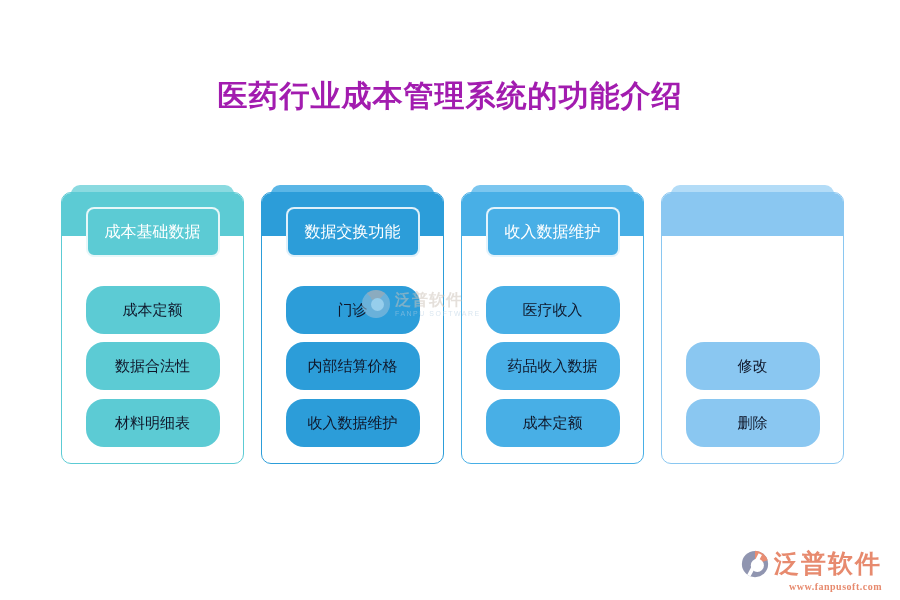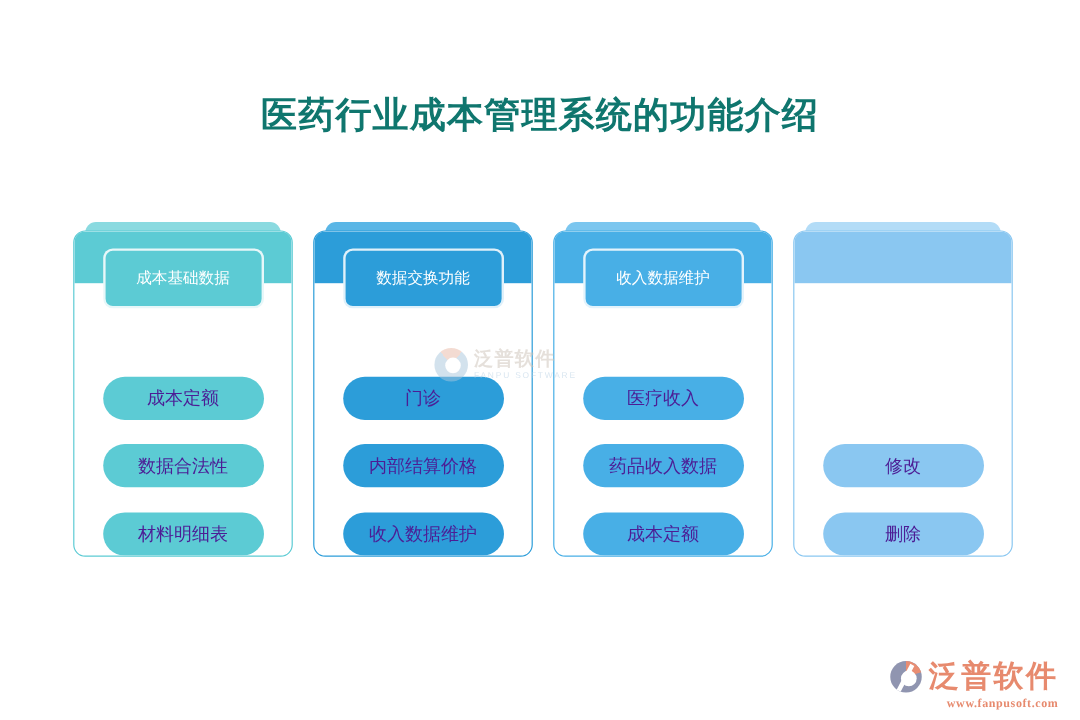--- a/index.html
+++ b/index.html
@@ -2,40 +2,40 @@
 <html><head>
 <meta charset="utf-8">
 <style>
   * { margin:0; padding:0; box-sizing:border-box; }
   html,body { width:900px; height:600px; background:#ffffff; overflow:hidden;
               font-family:"Liberation Sans","DejaVu Sans",sans-serif; }
   .stage { position:relative; width:900px; height:600px; background:#fff; }
 
   .title { position:absolute; top:76px; left:0; width:900px; text-align:center;
            font-family:"Liberation Serif","DejaVu Serif",serif;
-           font-weight:700; font-size:30px; color:#0f766e; letter-spacing:1px; }
+           font-weight:700; font-size:30px; color:#a21caf; letter-spacing:1px; }
 
   .cards { position:absolute; left:61px; top:185px; display:flex; gap:17px; }
 
   .card-wrap { position:relative; width:183px; height:280px; }
   .back-tab { position:absolute; top:0; left:10px; right:10px; height:30px;
               background:var(--tab); border-radius:9px 9px 0 0; }
   .card { position:absolute; top:7px; left:0; width:183px; height:272px;
           background:#fff; border:1px solid var(--accent); border-radius:10px;
           overflow:hidden; }
   .band { position:absolute; top:0; left:0; right:0; height:43px; background:var(--accent); }
   .label-box { position:absolute; top:14px; left:50%; transform:translateX(-50%);
                width:134px; height:50px; background:var(--accent);
                border:2px solid rgba(255,255,255,0.85); border-radius:8px;
                display:flex; align-items:center; justify-content:center;
-               color:#fff; font-size:13px; white-space:nowrap; }
+               color:#fff; font-size:16px; white-space:nowrap; }
   .pill { position:absolute; left:50%; transform:translateX(-50%);
-          width:134px; height:36px; border-radius:18px; background:var(--accent);
+          width:134px; height:48px; border-radius:18px; background:var(--accent);
           display:flex; align-items:center; justify-content:center;
-          color:#4c1d95; font-size:15px; white-space:nowrap;margin-top:28px; }
+          color:#0f172a; font-size:15px; white-space:nowrap; }
   .pill.p0 { top:93px; } .pill.p1 { top:149px; } .pill.p2 { top:206px; }
 
   
   .wm-center { position:absolute; left:362px; top:290px; display:flex; align-items:center;
                gap:5px; opacity:0.5; z-index:5; pointer-events:none; }
   .wm-circle { width:28px; height:28px; border-radius:50%;
                background:conic-gradient(from -40deg,#e9b9a6 0 22%,#a9c6dc 22% 100%);
                position:relative; }
   .wm-circle::after { content:""; position:absolute; left:9px; top:8px; width:13px; height:13px;
                border-radius:50%; background:#fff; }

